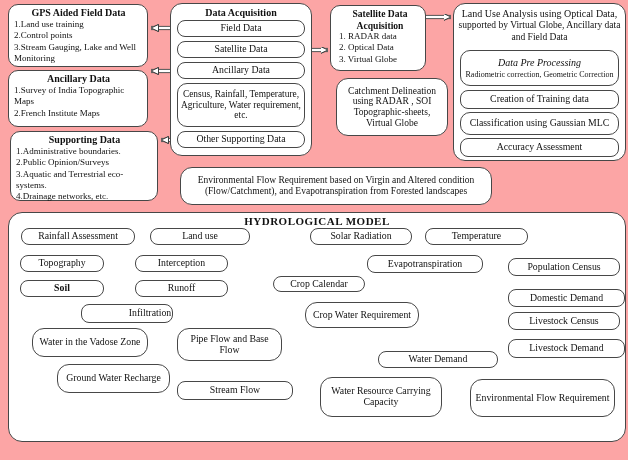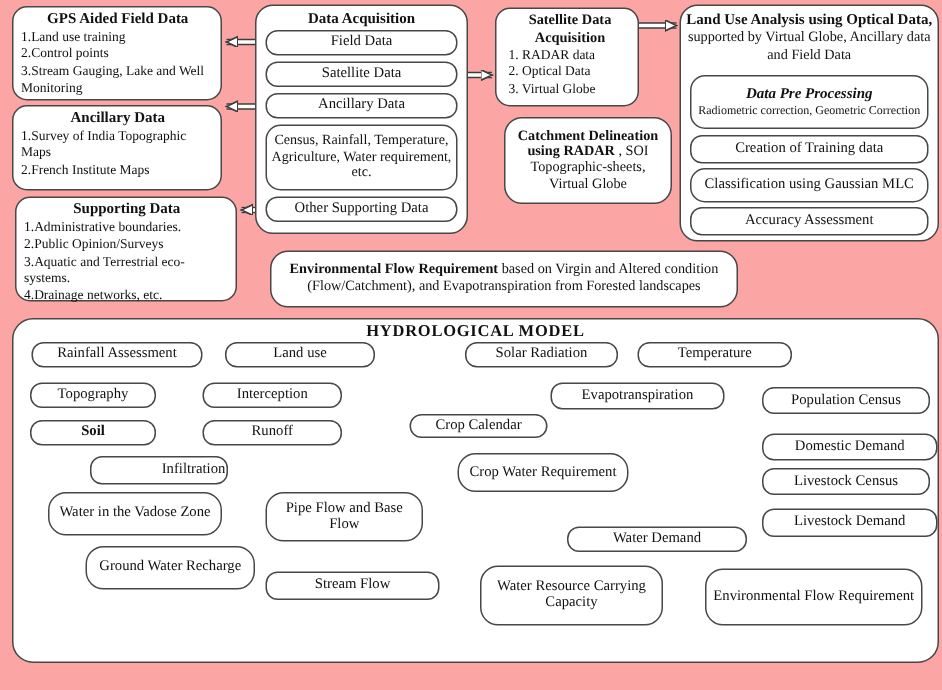--- a/index.html
+++ b/index.html
@@ -9,21 +9,21 @@
   .pipe{fill:none;stroke:#3d3d3d;stroke-width:4.2;stroke-linejoin:round;stroke-linecap:butt;}
   .pipe-i{fill:none;stroke:#ffffff;stroke-width:2.4;stroke-linejoin:round;stroke-linecap:butt;}
   .bx{position:absolute;z-index:2;background:#fff;border:1px solid #474747;border-radius:8px;
       box-sizing:border-box;display:flex;align-items:center;justify-content:center;
       text-align:center;font-size:9.8px;line-height:1.12;padding:1px 2px;}
   .obx{position:absolute;z-index:2;background:#fff;border:1px solid #474747;border-radius:12px;
        box-sizing:border-box;}
   .lbx{position:absolute;z-index:3;background:#fff;border:1px solid #474747;border-radius:10px;
        box-sizing:border-box;padding:2px 4px 1px 5px;font-size:9px;line-height:1.25;}
   .lbx .t{text-align:center;font-weight:bold;font-size:10px;line-height:1.2;}
-  .b{font-weight:bold;}
+  .b{font-weight:normal;}
   .ttl{position:absolute;z-index:3;font-weight:bold;text-align:center;}
   .sub{font-size:8px;line-height:1.1;}
   .r10{border-radius:10px;} .r12{border-radius:12px;}
 </style>
 </head>
 <body>
 
 <div class="stage">
 
   <svg id="arrows" width="628" height="460" viewBox="0 0 628 460">
@@ -188,21 +188,21 @@
   <div class="bx" style="left:20px;top:280px;width:84px;height:17px;font-weight:bold;">Soil</div>
   <div class="bx" style="left:135px;top:280px;width:93px;height:17px;">Runoff</div>
 
   <div class="bx" style="left:367px;top:255px;width:116px;height:18px;">Evapotranspiration</div>
   <div class="bx" style="left:508px;top:258px;width:112px;height:18px;">Population Census</div>
   <div class="bx" style="left:273px;top:276px;width:92px;height:16px;">Crop Calendar</div>
   <div class="bx" style="left:508px;top:289px;width:117px;height:18px;">Domestic Demand</div>
   <div class="bx" style="left:508px;top:312px;width:112px;height:18px;">Livestock Census</div>
   <div class="bx" style="left:508px;top:339px;width:117px;height:19px;">Livestock Demand</div>
 
-  <div class="bx" style="left:60px;top:304px;width:92px;height:19px;padding-left:48px;">Infiltration</div>
+  <div class="bx" style="left:81px;top:304px;width:92px;height:19px;padding-left:48px;">Infiltration</div>
   <div class="bx r12" style="left:305px;top:302px;width:114px;height:26px;">Crop Water Requirement</div>
   <div class="bx r12" style="left:32px;top:328px;width:116px;height:29px;">Water in the Vadose Zone</div>
   <div class="bx r12" style="left:177px;top:328px;width:105px;height:33px;">Pipe Flow and Base Flow</div>
   <div class="bx r12" style="left:57px;top:364px;width:113px;height:29px;">Ground Water Recharge</div>
   <div class="bx" style="left:378px;top:351px;width:120px;height:17px;">Water Demand</div>
   <div class="bx" style="left:177px;top:381px;width:116px;height:19px;">Stream Flow</div>
   <div class="bx r12" style="left:320px;top:377px;width:122px;height:40px;">Water Resource Carrying Capacity</div>
   <div class="bx r12" style="left:470px;top:379px;width:145px;height:38px;">Environmental Flow Requirement</div>
 
 </div>

